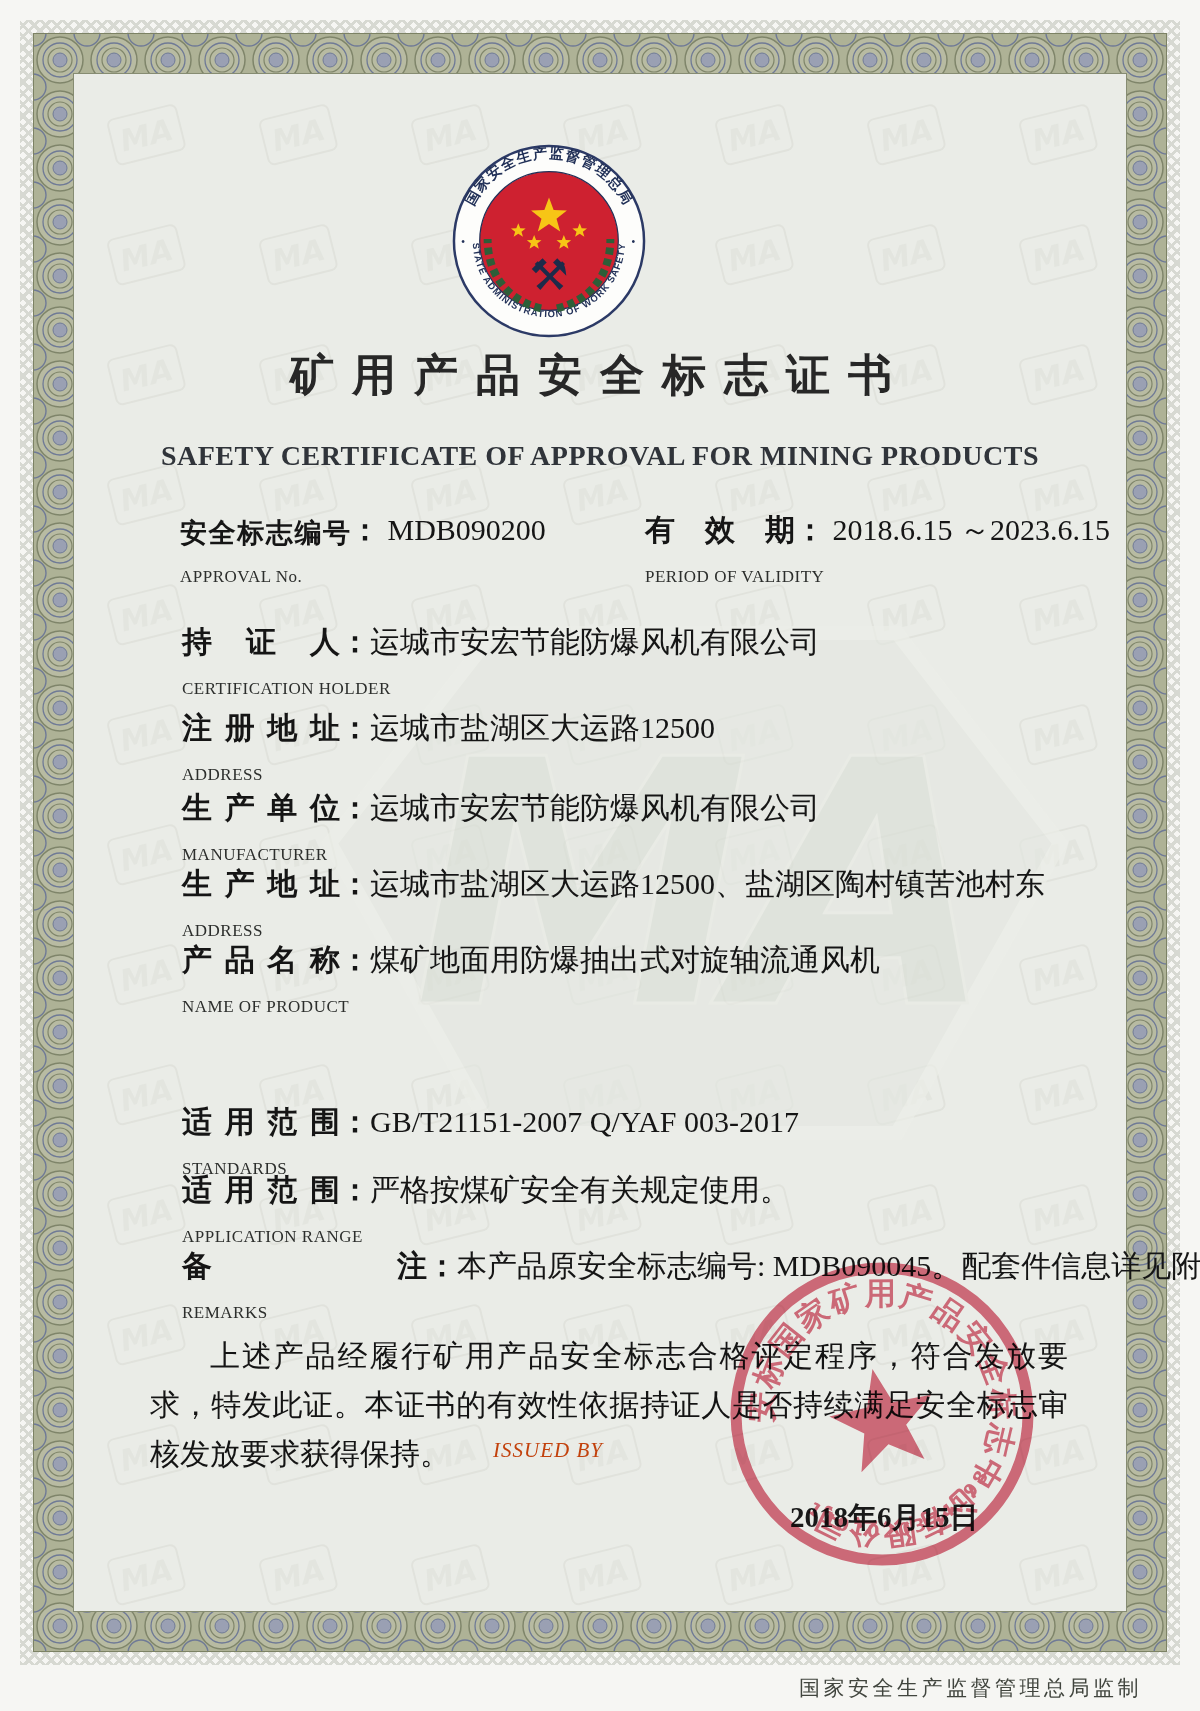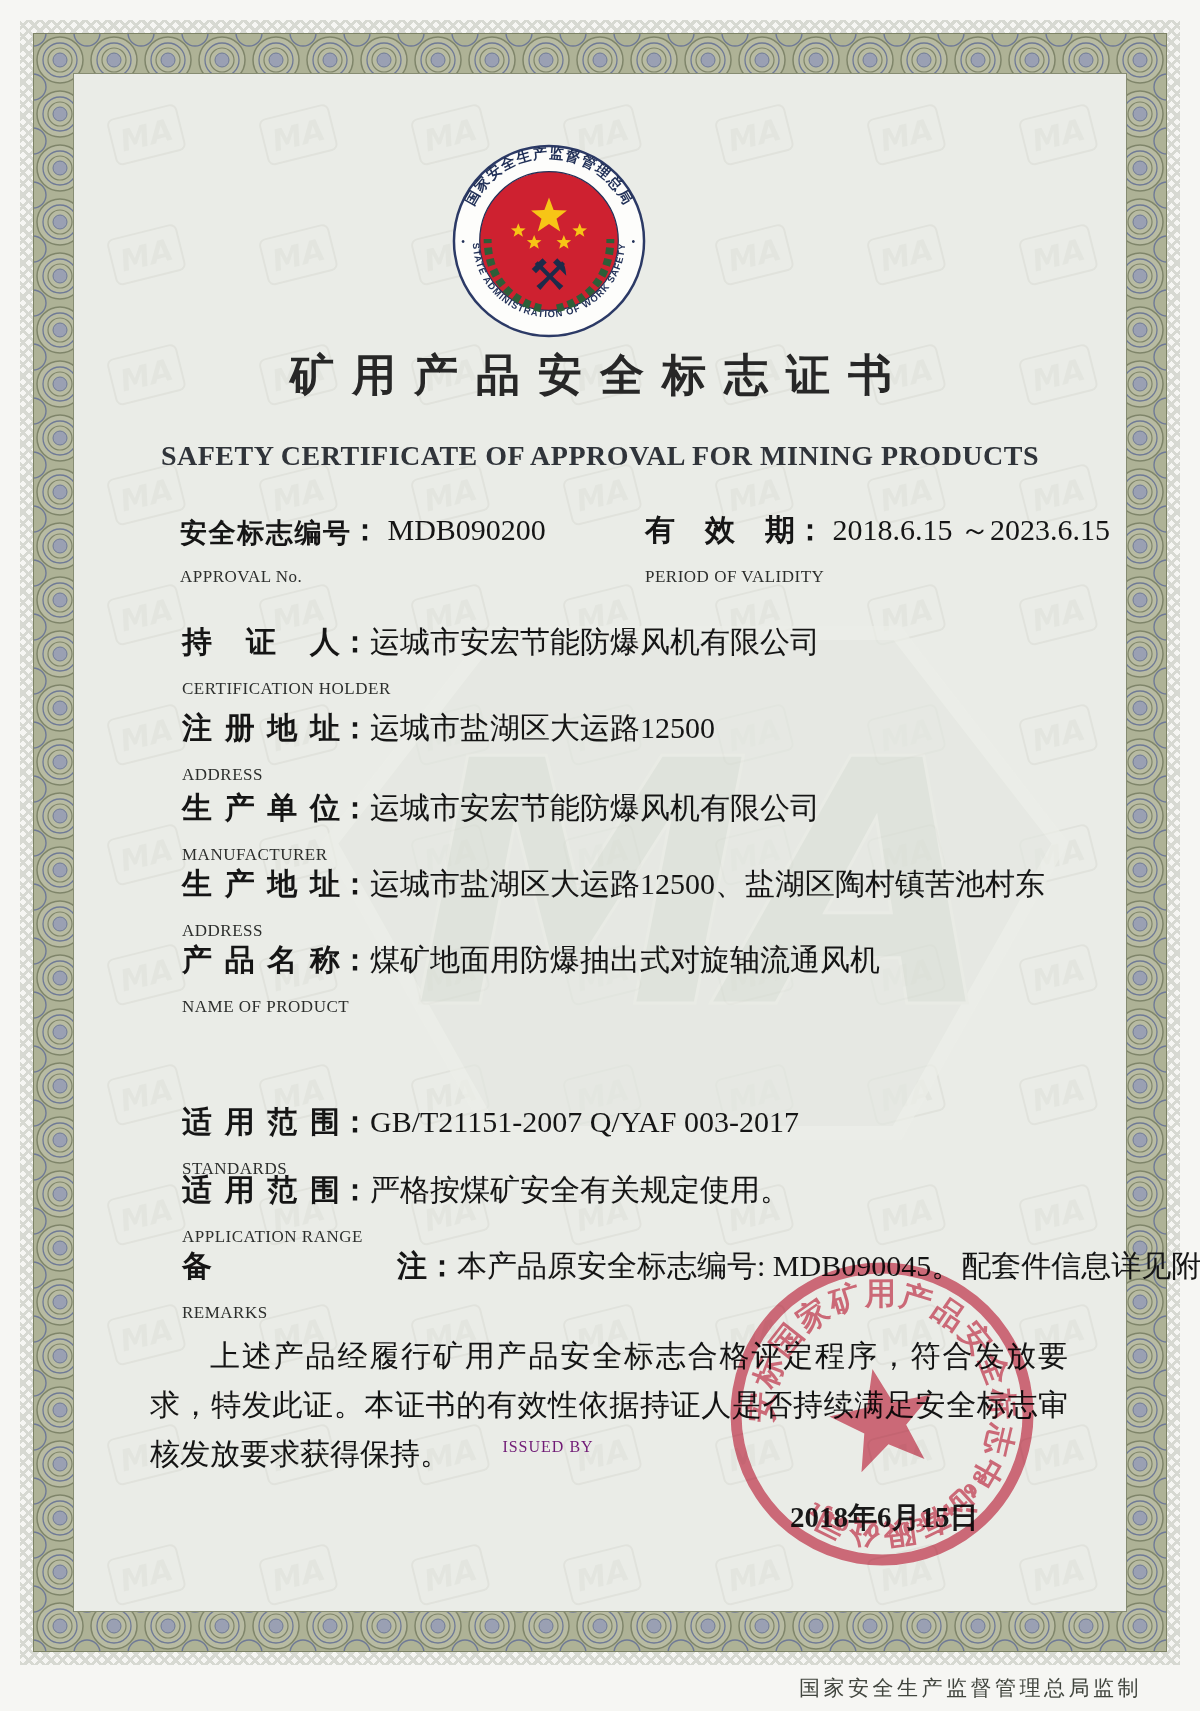--- a/index.html
+++ b/index.html
@@ -34,21 +34,21 @@
   .hdr-validity .lab{width:150px;}
   .hdr-val{font-weight:500;}
 
   .frow{position:absolute;left:182px;}
 
   .statement{position:absolute;left:150px;top:1332px;width:918px;font-size:30px;
     line-height:1.63;text-indent:2em;color:#141414;font-weight:500;text-align:justify;}
 
   .issued{position:absolute;top:1432px;left:0;width:1096px;text-align:center;}
   .issued .zh{font-size:31px;font-weight:600;letter-spacing:6px;}
-  .issued .en{font-size:16px;letter-spacing:1px;margin-top:6px;color:#701a75;}
+  .issued .en{font-size:21px;letter-spacing:1px;margin-top:6px;color:#c2410c;font-style:italic;}
 
   .datebox{position:absolute;left:790px;top:1498px;font-size:29px;font-weight:600;color:#191919;}
 
   .sealbox{position:absolute;left:724px;top:1256px;z-index:6;transform:rotate(-12deg);opacity:.84;mix-blend-mode:multiply;}
 
   .footer{position:absolute;top:1674px;right:58px;font-size:21px;font-weight:normal;
     letter-spacing:3.5px;color:#41453e;z-index:5;}
 
   .emblem{position:absolute;left:450px;top:142px;z-index:5;}
 </style>

